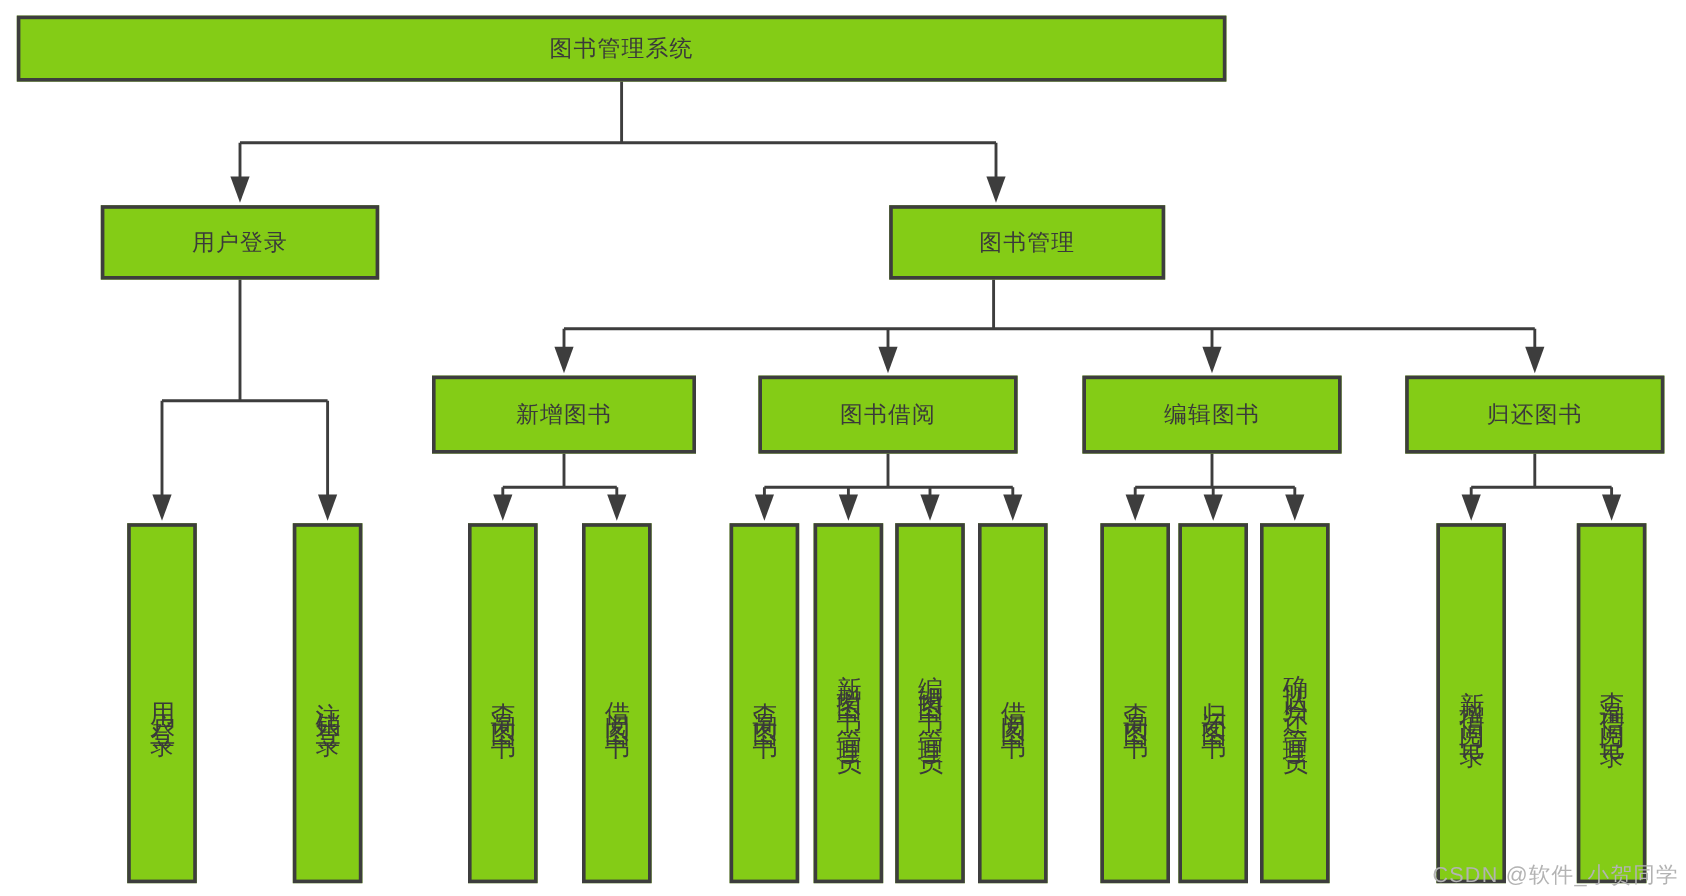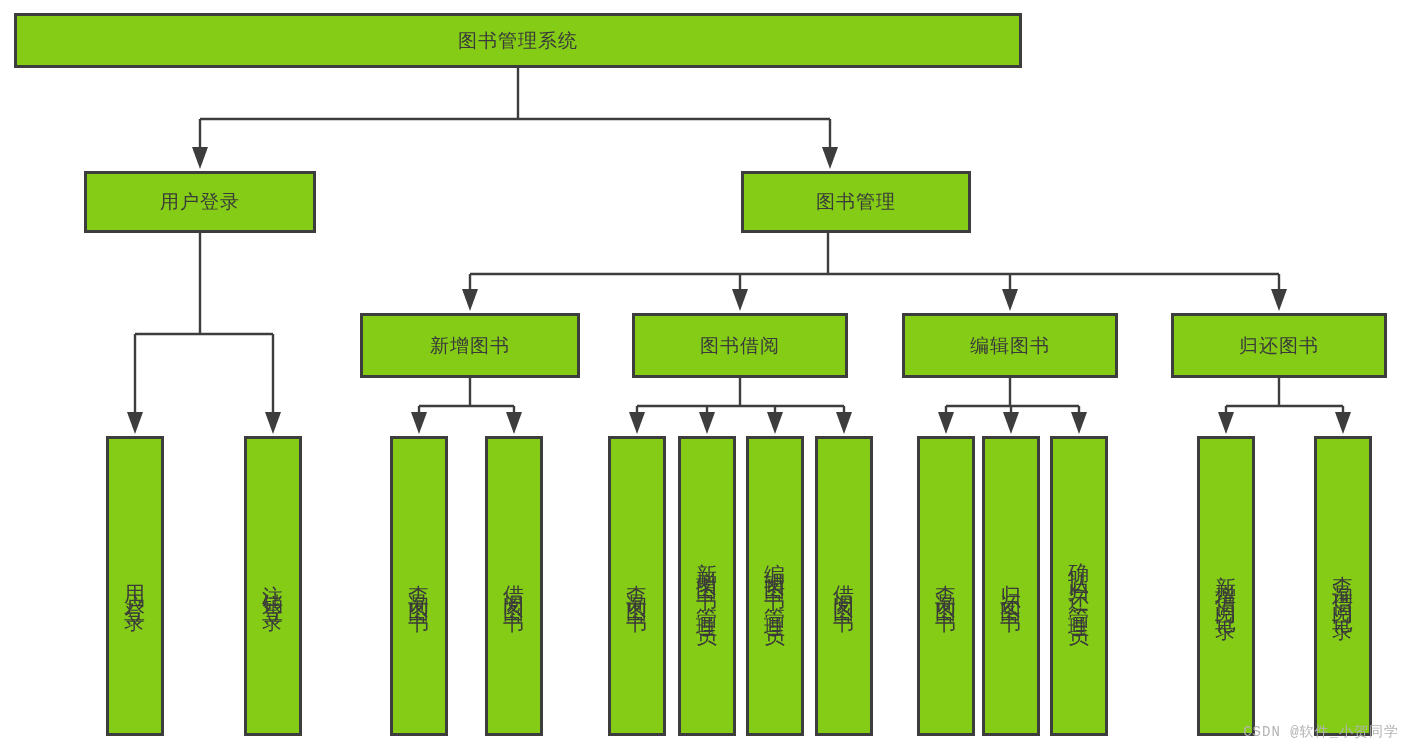--- a/index.html
+++ b/index.html
@@ -49,26 +49,25 @@
     text-orientation:mixed;
     font-size:21px;
     line-height:1;
     letter-spacing:9px;
     color:var(--text);
   }
   .watermark{
     position:absolute;
     right:6px;
     bottom:6px;
-    font-size:14px;
+    font-size:18px;
     color:var(--wm);
     letter-spacing:1px;
     z-index:5;
     white-space:nowrap;
-    font-family:Liberation Mono, monospace;
   }
 </style>
 </head>
 <body>
 
 <div class="stage">
 
   <svg class="connectors" viewBox="0 0 1405 747" xmlns="http://www.w3.org/2000/svg">
     <g>
 

